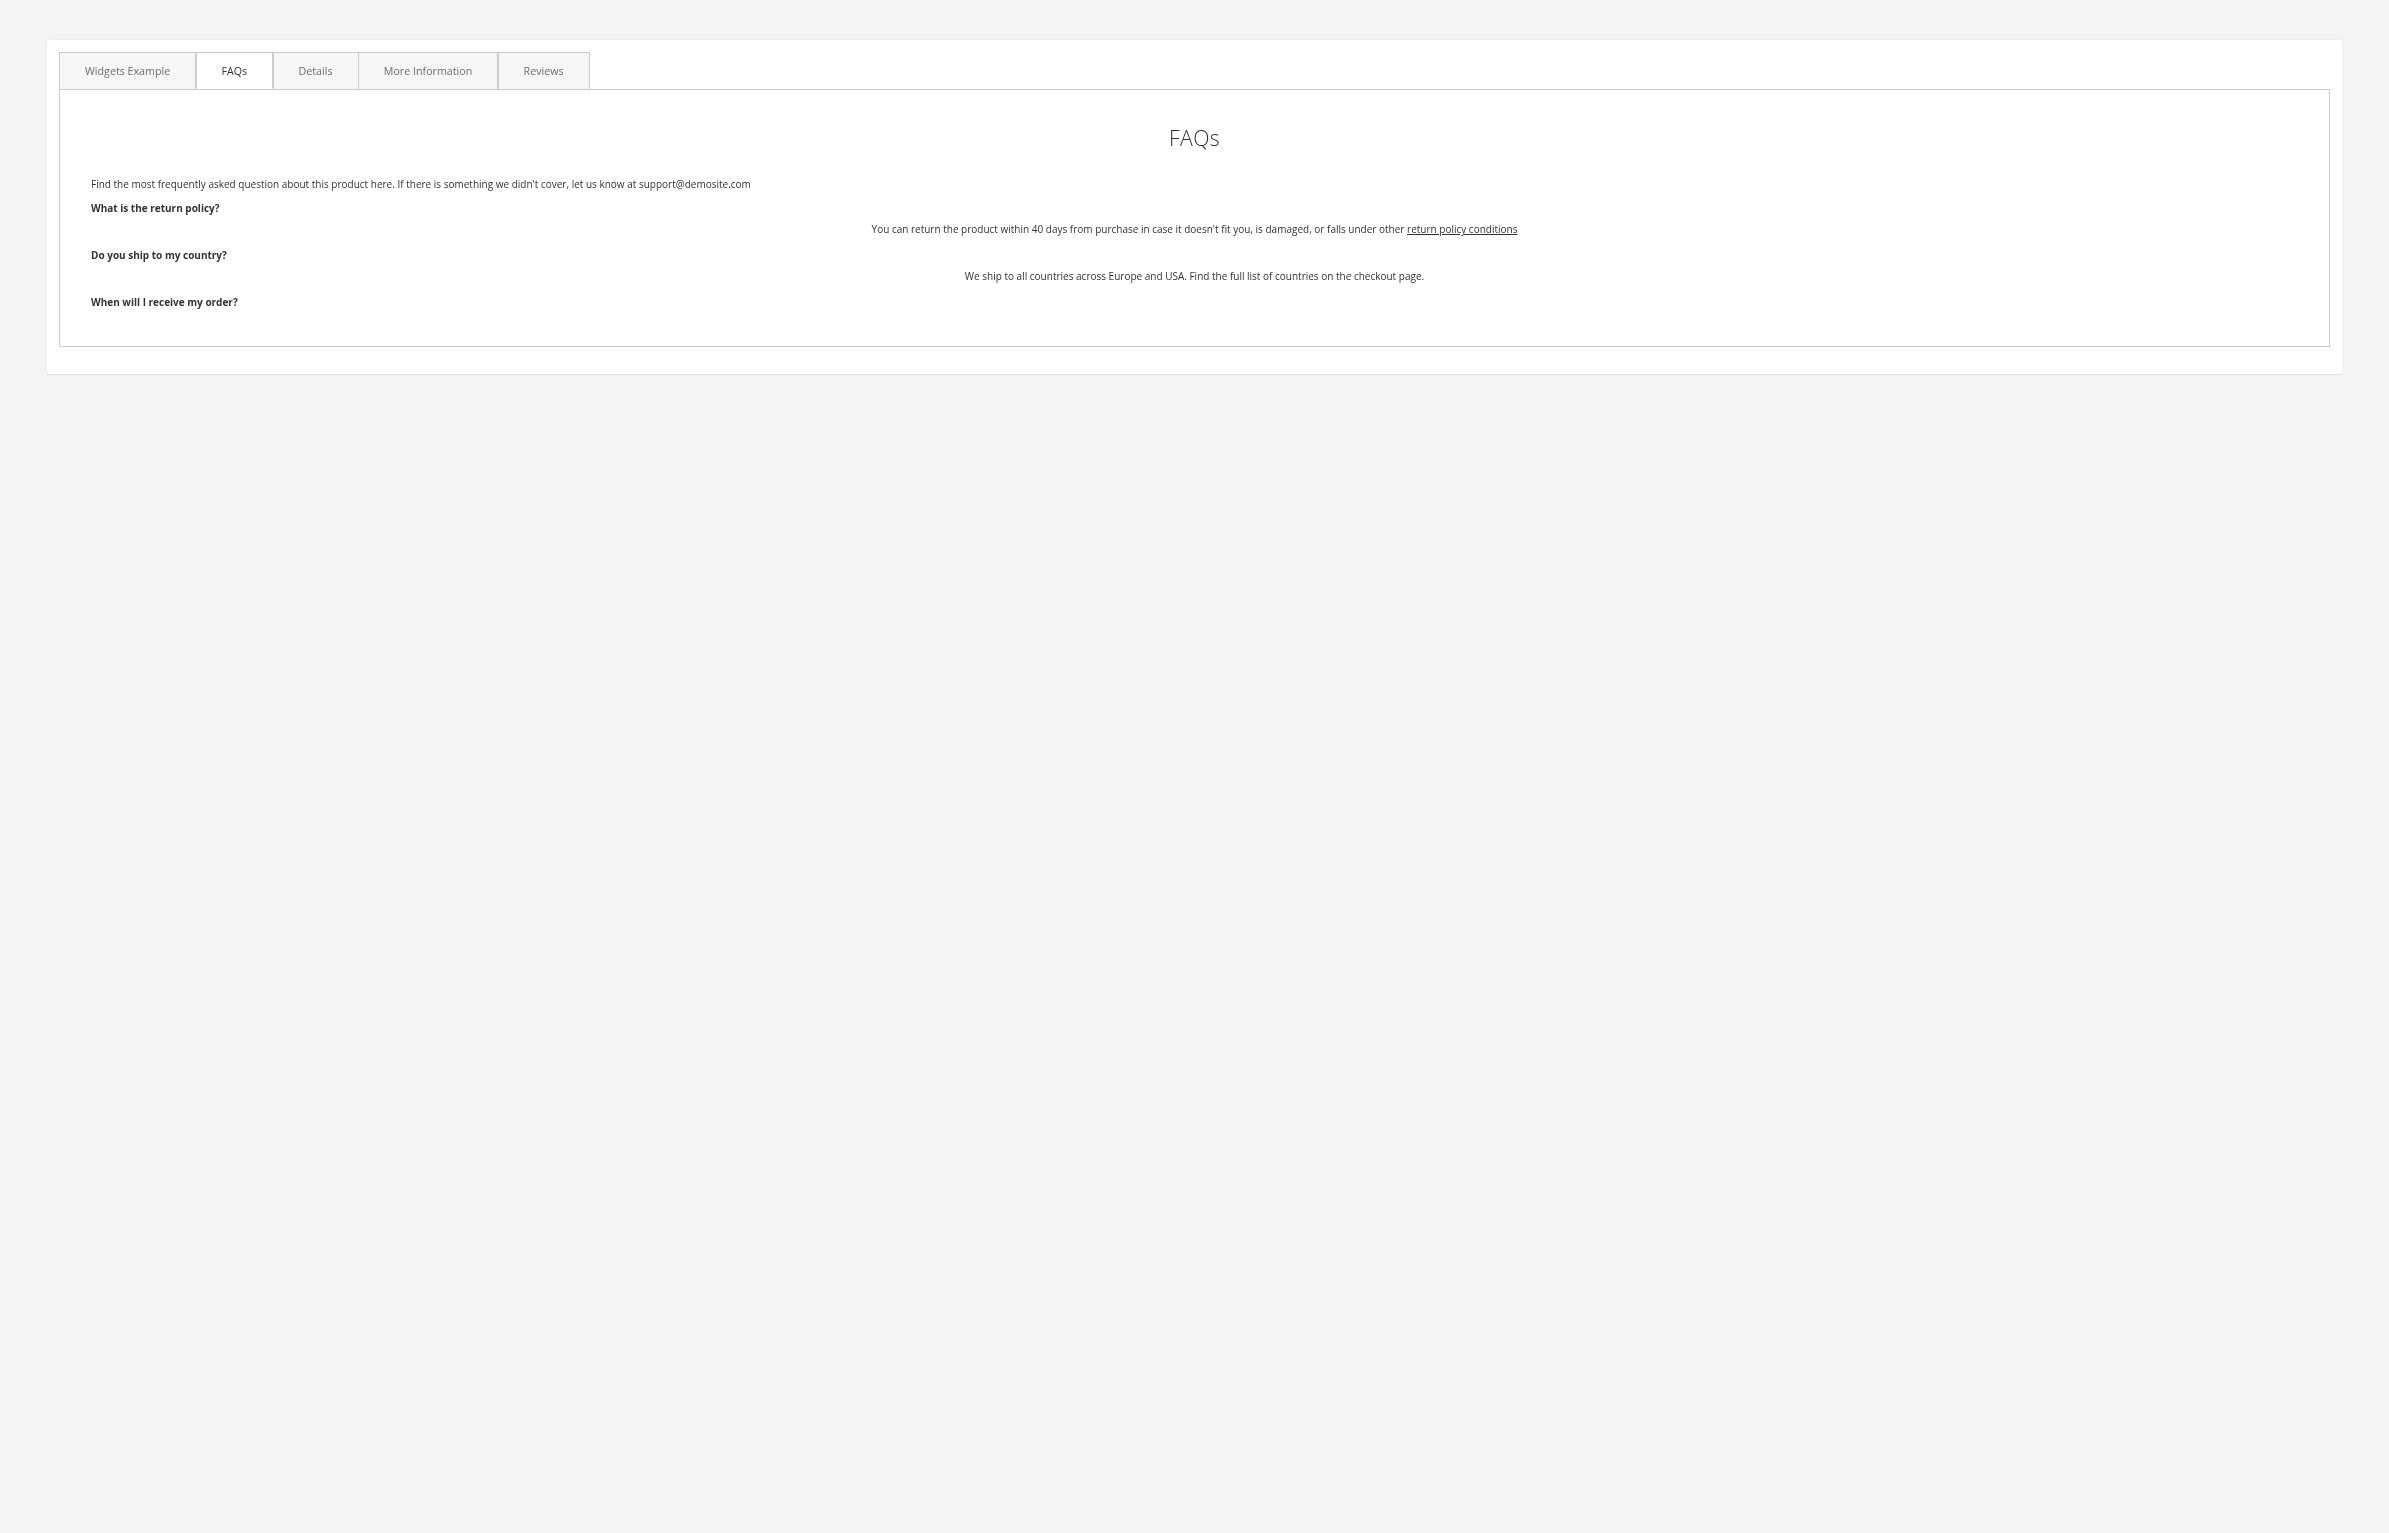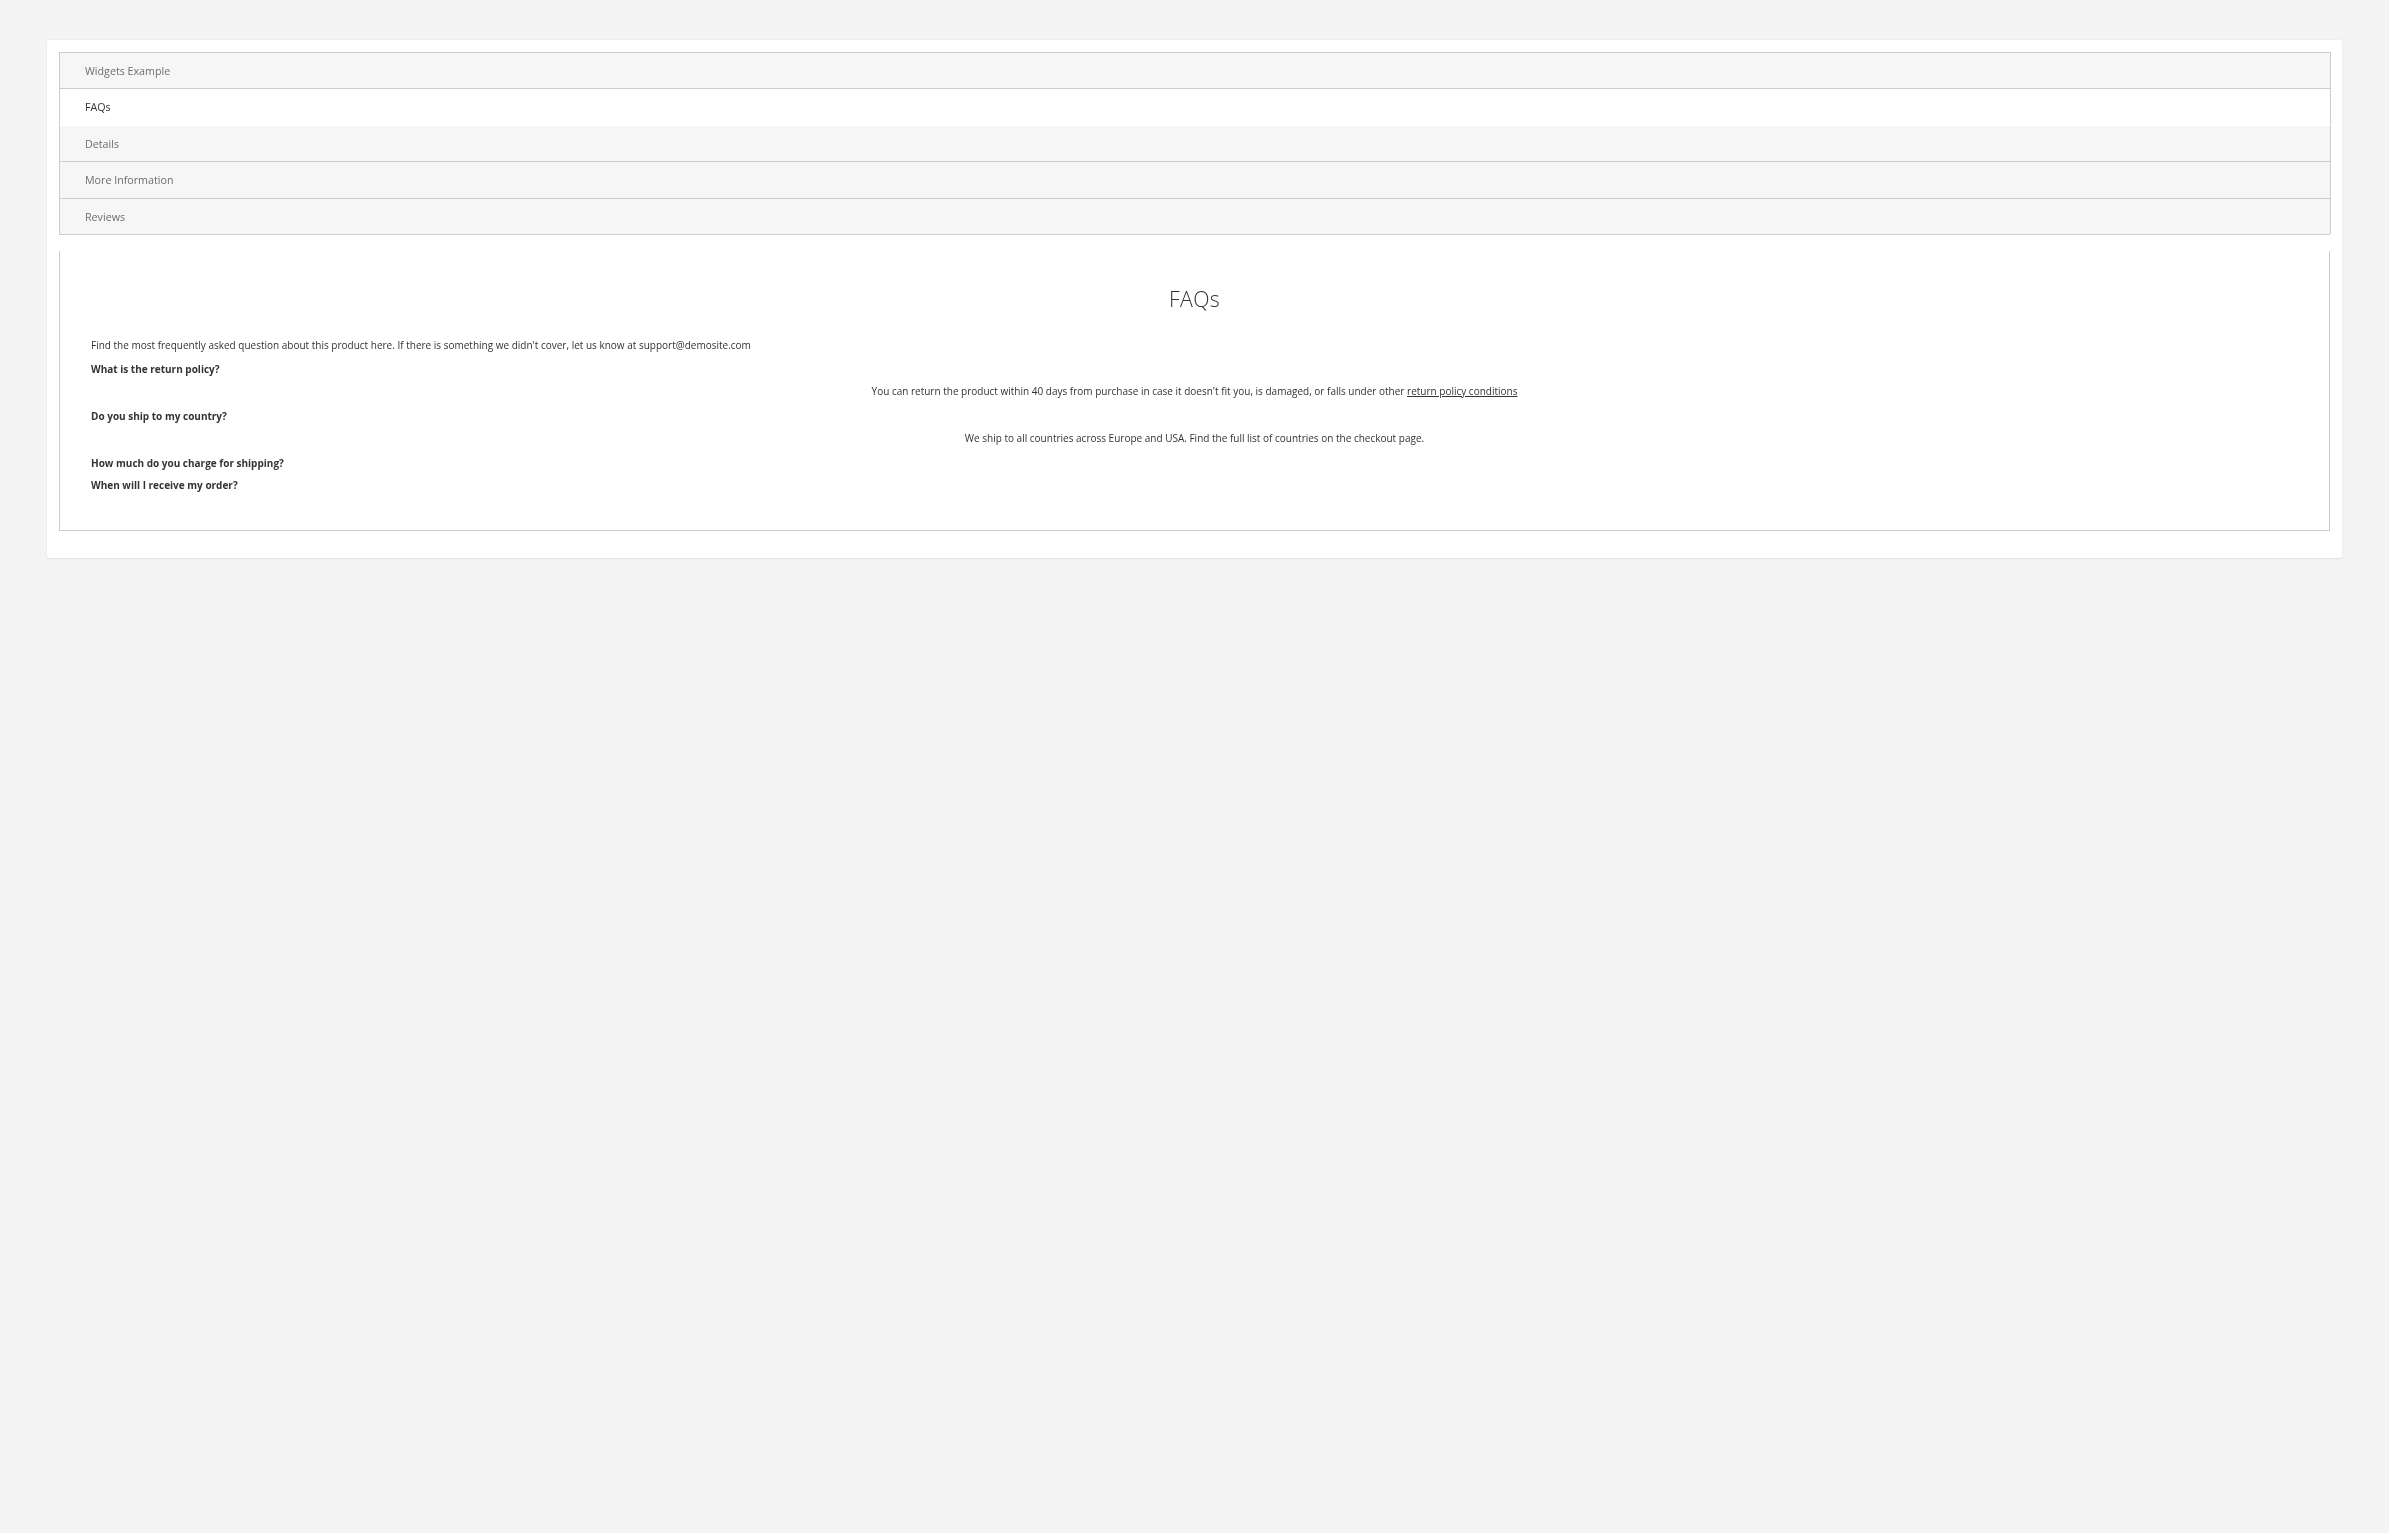--- a/index.html
+++ b/index.html
@@ -16,22 +16,21 @@
     }
     .card {
       background: #fff;
       border-radius: 2.7px;
       box-shadow: 0 0.7px 2px rgba(0,0,0,0.08), 0 0 0 0.7px rgba(0,0,0,0.01);
       padding: 12px 12px 27px 12px;
     }
     .tabs {
       display: flex;
       border-bottom: 0.7px solid #ccc;
-      margin-bottom: 16px;
-      flex-direction: column;
+      margin-bottom: 0;
     }
     .tab {
       background: #f6f6f6;
       border: 0.7px solid #ccc;
       border-bottom: none;
       padding: 10.7px 25px;
       color: #6d6d6d;
       font-size: 10.7px;
       font-weight: 400;
       cursor: pointer;
@@ -104,19 +103,18 @@
     <p class="faq-intro">Find the most frequently asked question about this product here. If there is something we didn't cover, let us know at support@demosite.com</p>
 
     <p class="faq-question">What is the return policy?</p>
     <p class="faq-answer">
       <span>You can return the product within 40 days from purchase in case it doesn't fit you, is damaged, or falls under other </span><a class="faq-link">return policy conditions</a><span></span>
     </p>
 
     <p class="faq-question">Do you ship to my country?</p>
     <p class="faq-answer">We ship to all countries across Europe and USA. Find the full list of countries on the checkout page.</p>
 
-    <p class="faq-question">How much do you charge for shipping?</p>
 
     <p class="faq-question">When will I receive my order?</p>
 
   </div>
 </div>
 
 
 </body></html>

